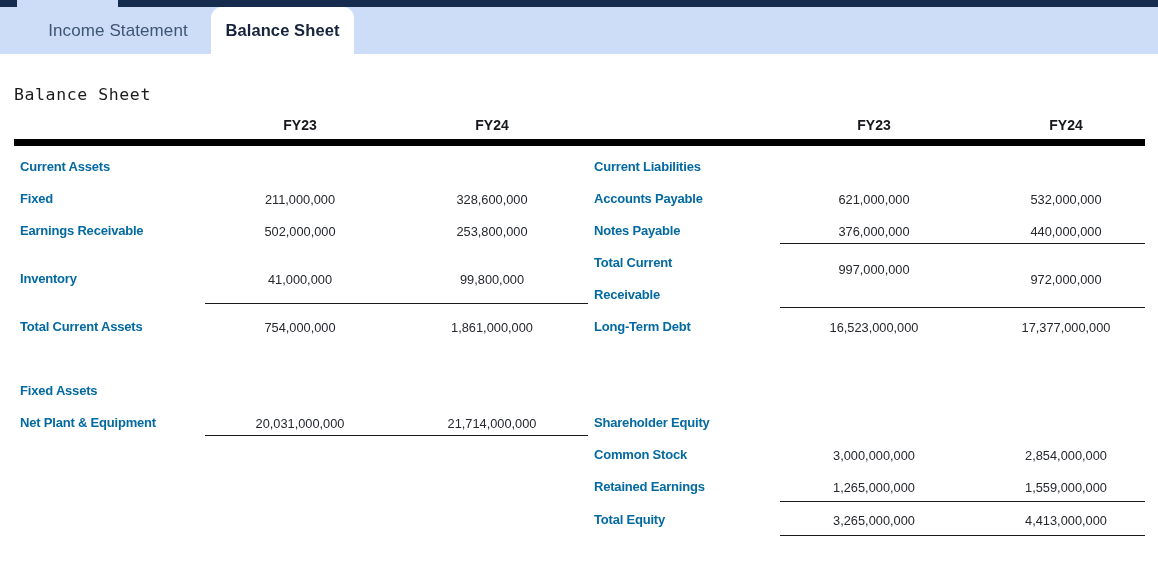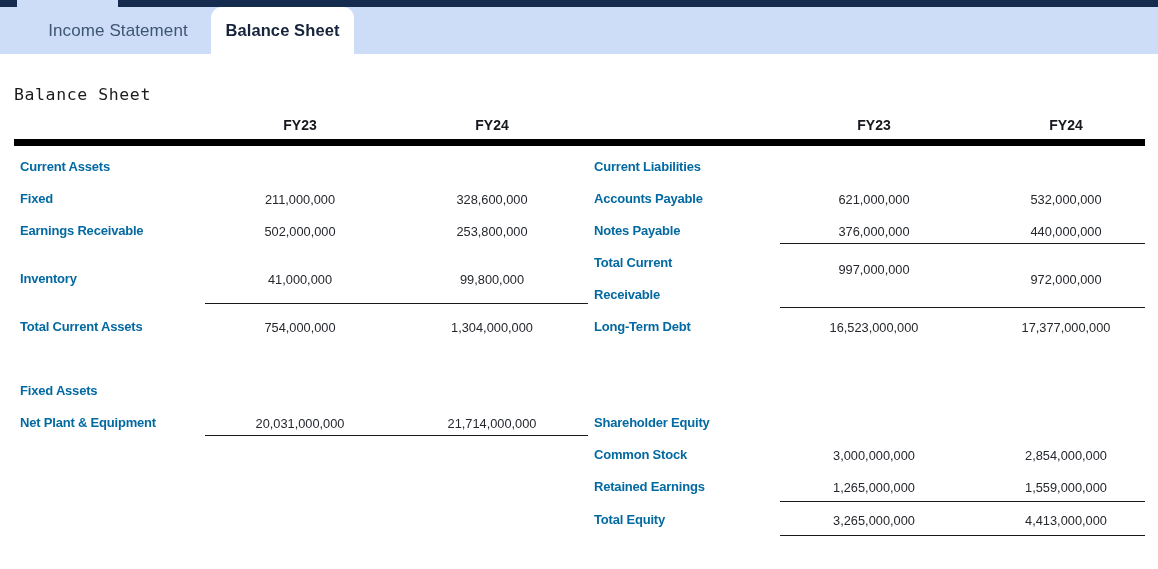--- a/index.html
+++ b/index.html
@@ -141,21 +141,21 @@
     <div class="num L-c2" style="top:170px">253,800,000</div>
 
     <div class="lbl L-lbl" style="top:217px">Inventory</div>
     <div class="num L-c1" style="top:218px">41,000,000</div>
     <div class="num L-c2" style="top:218px">99,800,000</div>
 
     <div class="rule L-rule" style="top:249px"></div>
 
     <div class="lbl L-lbl" style="top:265px">Total Current Assets</div>
     <div class="num L-c1" style="top:266px">754,000,000</div>
-    <div class="num L-c2" style="top:266px">1,304,000,000</div>
+    <div class="num L-c2" style="top:266px">1,861,000,000</div>
 
     <div class="lbl L-lbl" style="top:329px">Fixed Assets</div>
 
     <div class="lbl L-lbl" style="top:361px">Net Plant &amp; Equipment</div>
     <div class="num L-c1" style="top:362px">20,031,000,000</div>
     <div class="num L-c2" style="top:362px">21,714,000,000</div>
 
     <div class="rule L-rule" style="top:381px"></div>
   </div>
 

